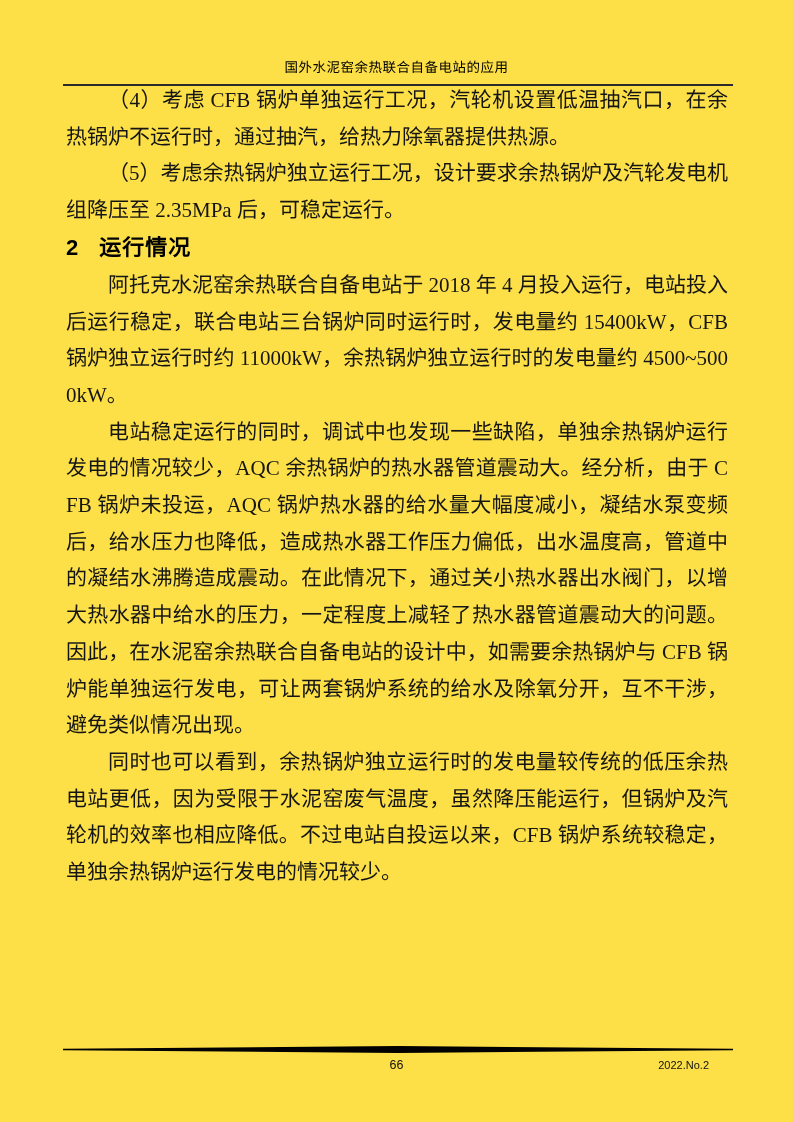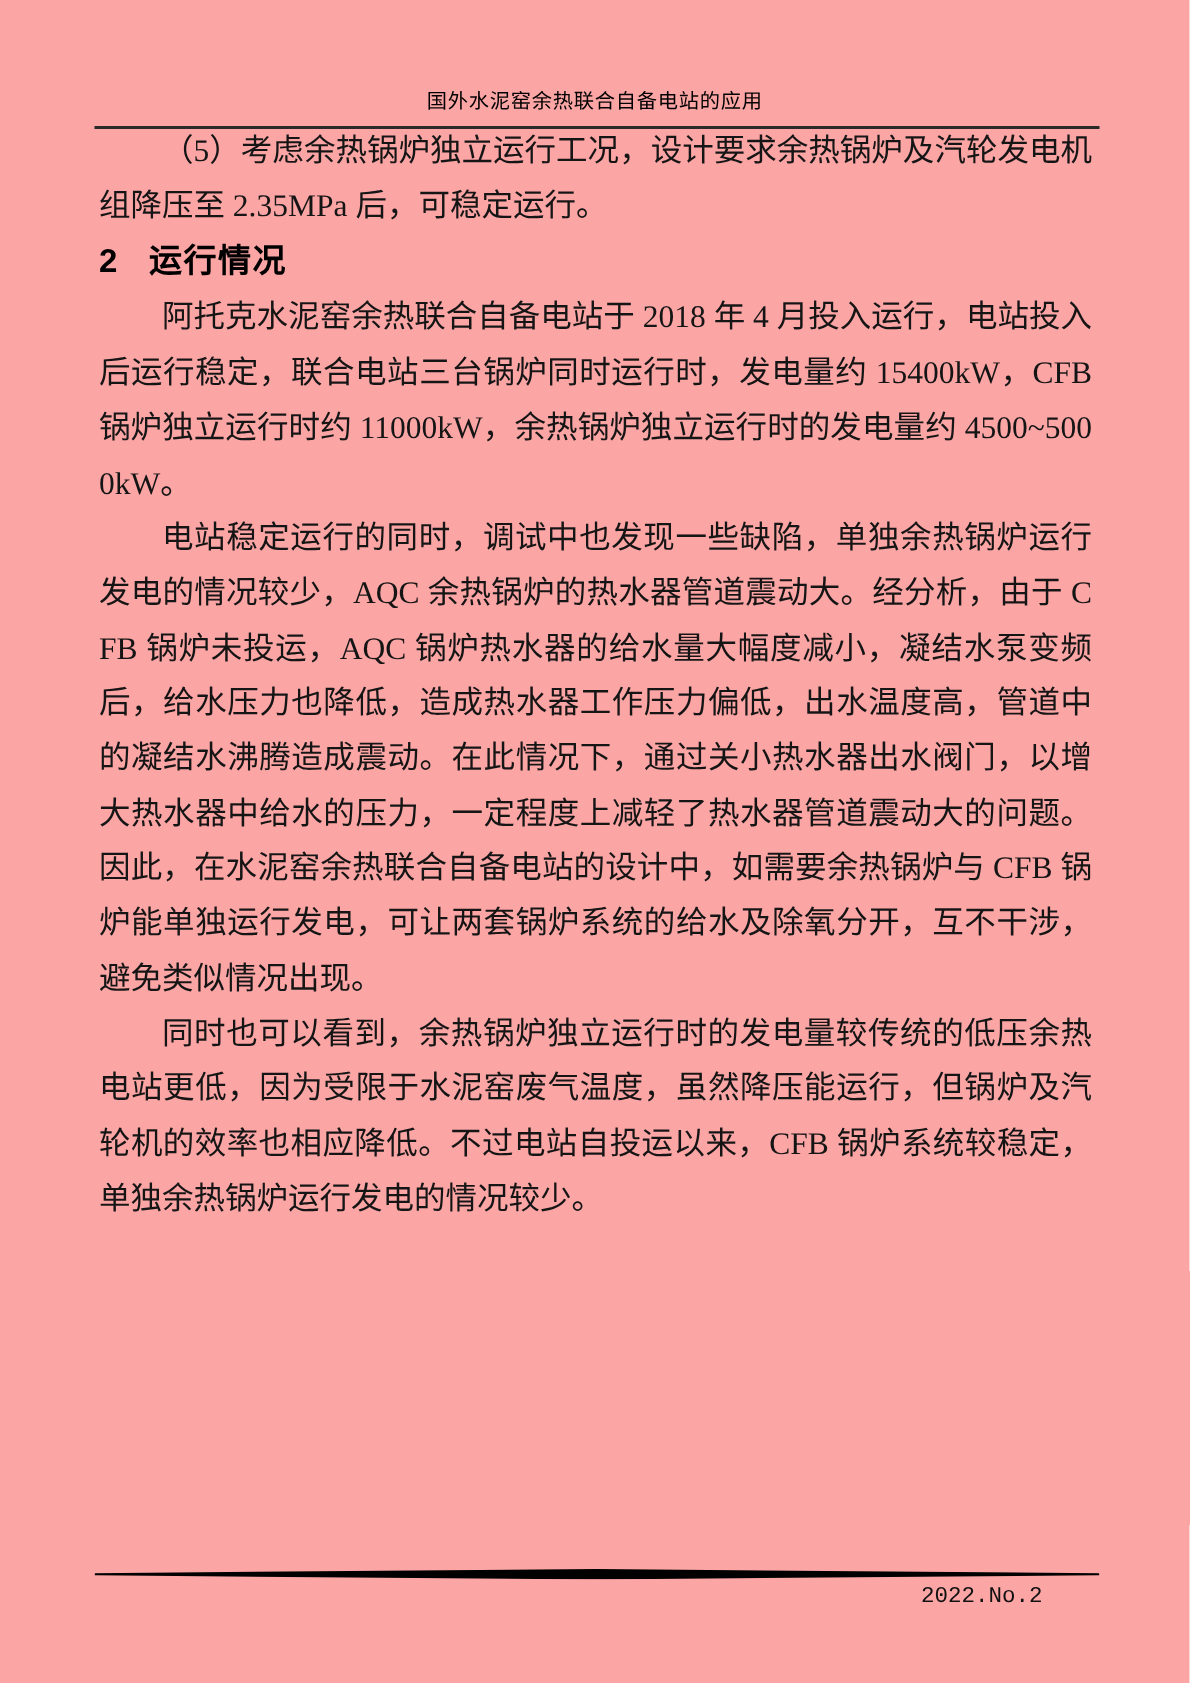--- a/index.html
+++ b/index.html
@@ -6,21 +6,21 @@
   html, body { background: #ffffff; }
   body {
     width: 793px; height: 1122px;
     font-family: "Liberation Serif", "DejaVu Serif", serif;
     color: #1a1a1a;
     position: relative;
     overflow: hidden;
   }
   .page {
     position: absolute; inset: 0;
-    background: #fca5a5;
+    background: #fde047;
   }
   
   .running-title {
     position: absolute; top: 58px; left: 0; width: 100%;
     text-align: center;
     font-size: 13.5px; line-height: 20px;
     letter-spacing: 0.5px;
     color: #000000;
   }
   .header-rule {
@@ -56,43 +56,45 @@
     clip-path: polygon(0 40%, 50% 0, 100% 40%, 100% 60%, 50% 100%, 0 60%);
   }
   .footer-page-number {
     position: absolute; top: 1056px; left: 0; width: 100%;
     text-align: center;
     font-family: "Liberation Sans", "DejaVu Sans", sans-serif;
     font-size: 12.5px; line-height: 18px;
     color: #111111;
   }
   .footer-issue {
-    position: absolute; top: 1056px; right: 98px;
-    font-family: Liberation Mono, monospace;
-    font-size: 15px; line-height: 18px;
+    position: absolute; top: 1056px; right: 84px;
+    font-family: Liberation Sans, sans-serif;
+    font-size: 11px; line-height: 18px;
     color: #111111;
   }
 </style>
 </head>
 <body>
 
 <div class="page">
 
   <div class="running-title">国外水泥窑余热联合自备电站的应用</div>
   <div class="header-rule"></div>
 
   <div class="content">
+    <p class="para">（4）考虑 CFB 锅炉单独运行工况，汽轮机设置低温抽汽口，在余热锅炉不运行时，通过抽汽，给热力除氧器提供热源。</p>
     <p class="para">（5）考虑余热锅炉独立运行工况，设计要求余热锅炉及汽轮发电机组降压至 2.35MPa 后，可稳定运行。</p>
 
     <h2 class="section-heading">
       <span class="sec-num">2</span>
       <span class="sec-title">运行情况</span>
     </h2>
 
     <p class="para">阿托克水泥窑余热联合自备电站于 2018 年 4 月投入运行，电站投入后运行稳定，联合电站三台锅炉同时运行时，发电量约 15400kW，CFB 锅炉独立运行时约 11000kW，余热锅炉独立运行时的发电量约 4500~5000kW。</p>
     <p class="para">电站稳定运行的同时，调试中也发现一些缺陷，单独余热锅炉运行发电的情况较少，AQC 余热锅炉的热水器管道震动大。经分析，由于 CFB 锅炉未投运，AQC 锅炉热水器的给水量大幅度减小，凝结水泵变频后，给水压力也降低，造成热水器工作压力偏低，出水温度高，管道中的凝结水沸腾造成震动。在此情况下，通过关小热水器出水阀门，以增大热水器中给水的压力，一定程度上减轻了热水器管道震动大的问题。因此，在水泥窑余热联合自备电站的设计中，如需要余热锅炉与 CFB 锅炉能单独运行发电，可让两套锅炉系统的给水及除氧分开，互不干涉，避免类似情况出现。</p>
     <p class="para">同时也可以看到，余热锅炉独立运行时的发电量较传统的低压余热电站更低，因为受限于水泥窑废气温度，虽然降压能运行，但锅炉及汽轮机的效率也相应降低。不过电站自投运以来，CFB 锅炉系统较稳定，单独余热锅炉运行发电的情况较少。</p>
   </div>
 
   <div class="footer-rule"></div>
+  <div class="footer-page-number">66</div>
   <div class="footer-issue">2022.No.2</div>
 
 </div>
 
 </body></html>

